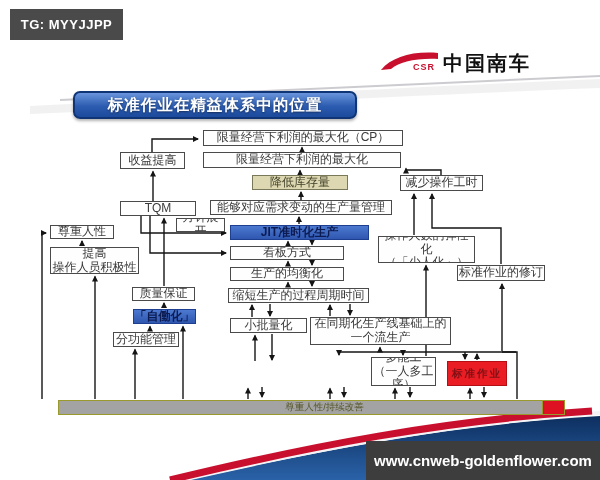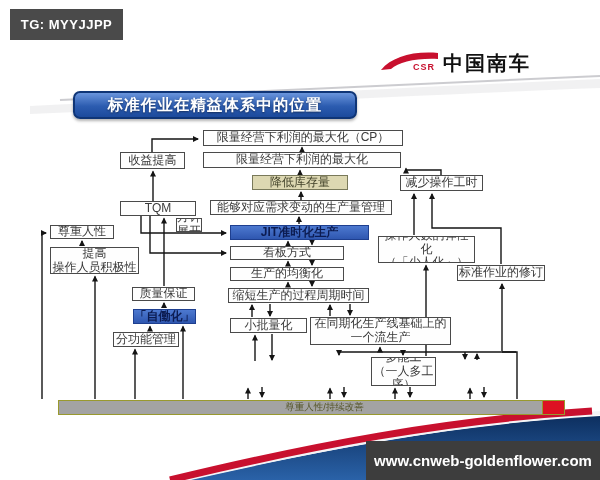--- a/index.html
+++ b/index.html
@@ -123,39 +123,40 @@
   </svg>
 
   <div id="nodes" class="abs" style="left:0;top:0;width:600px;height:480px;">
       <div class="node plain" style="left: 203px; top: 130px; width: 200px; height: 16px;">限量经营下利润的最大化（CP）</div>
       <div class="node plain" style="left: 120px; top: 152px; width: 65px; height: 17px;">收益提高</div>
       <div class="node plain" style="left: 203px; top: 152px; width: 198px; height: 16px;">限量经营下利润的最大化</div>
       <div class="node tan" style="left: 252px; top: 175px; width: 96px; height: 15px;">降低库存量</div>
       <div class="node plain" style="left: 400px; top: 175px; width: 83px; height: 16px;">减少操作工时</div>
       <div class="node plain" style="left: 210px; top: 200px; width: 182px; height: 15px;">能够对应需求变动的生产量管理</div>
       <div class="node plain" style="left: 120px; top: 201px; width: 76px; height: 15px;">TQM</div>
-      <div class="node plain" style="left: 176px; top: 218px; width: 26px; height: 14px;">方针展开</div>
+      <div class="node plain" style="left: 176px; top: 218px; width: 49px; height: 14px;">方针展开</div>
       <div class="node plain" style="left: 50px; top: 225px; width: 64px; height: 14px;">尊重人性</div>
       <div class="node blue" style="left: 230px; top: 225px; width: 139px; height: 15px;">JIT准时化生产</div>
       <div class="node plain" style="left: 378px; top: 236px; width: 97px; height: 27px;">操作人数的弹性化
 （「少人化」）</div>
       <div class="node plain" style="left: 230px; top: 246px; width: 114px; height: 14px;">看板方式</div>
       <div class="node plain" style="left: 50px; top: 247px; width: 89px; height: 27px;">提高
 操作人员积极性</div>
       <div class="node plain" style="left: 457px; top: 265px; width: 88px; height: 16px;">标准作业的修订</div>
       <div class="node plain" style="left: 230px; top: 267px; width: 114px; height: 14px;">生产的均衡化</div>
       <div class="node plain" style="left: 132px; top: 287px; width: 63px; height: 14px;">质量保证</div>
       <div class="node plain" style="left: 228px; top: 288px; width: 141px; height: 15px;">缩短生产的过程周期时间</div>
       <div class="node blue" style="left: 133px; top: 309px; width: 63px; height: 15px;">「自働化」</div>
       <div class="node plain" style="left: 230px; top: 318px; width: 77px; height: 15px;">小批量化</div>
       <div class="node plain" style="left: 310px; top: 317px; width: 141px; height: 28px;">在同期化生产线基础上的
 一个流生产</div>
       <div class="node plain" style="left: 113px; top: 332px; width: 66px; height: 15px;">分功能管理</div>
       <div class="node plain" style="left: 371px; top: 357px; width: 65px; height: 29px;">多能工
 （一人多工序）</div>
+      <div class="node red" style="left: 447px; top: 361px; width: 60px; height: 25px;">标准作业</div>
     </div>
 
   <div class="abs bar">
     <span>尊重人性/持续改善</span>
   </div>
   <div class="abs bar-tip"></div>
 
   <div class="abs watermark">www.cnweb-goldenflower.com</div>
 </div>
 

